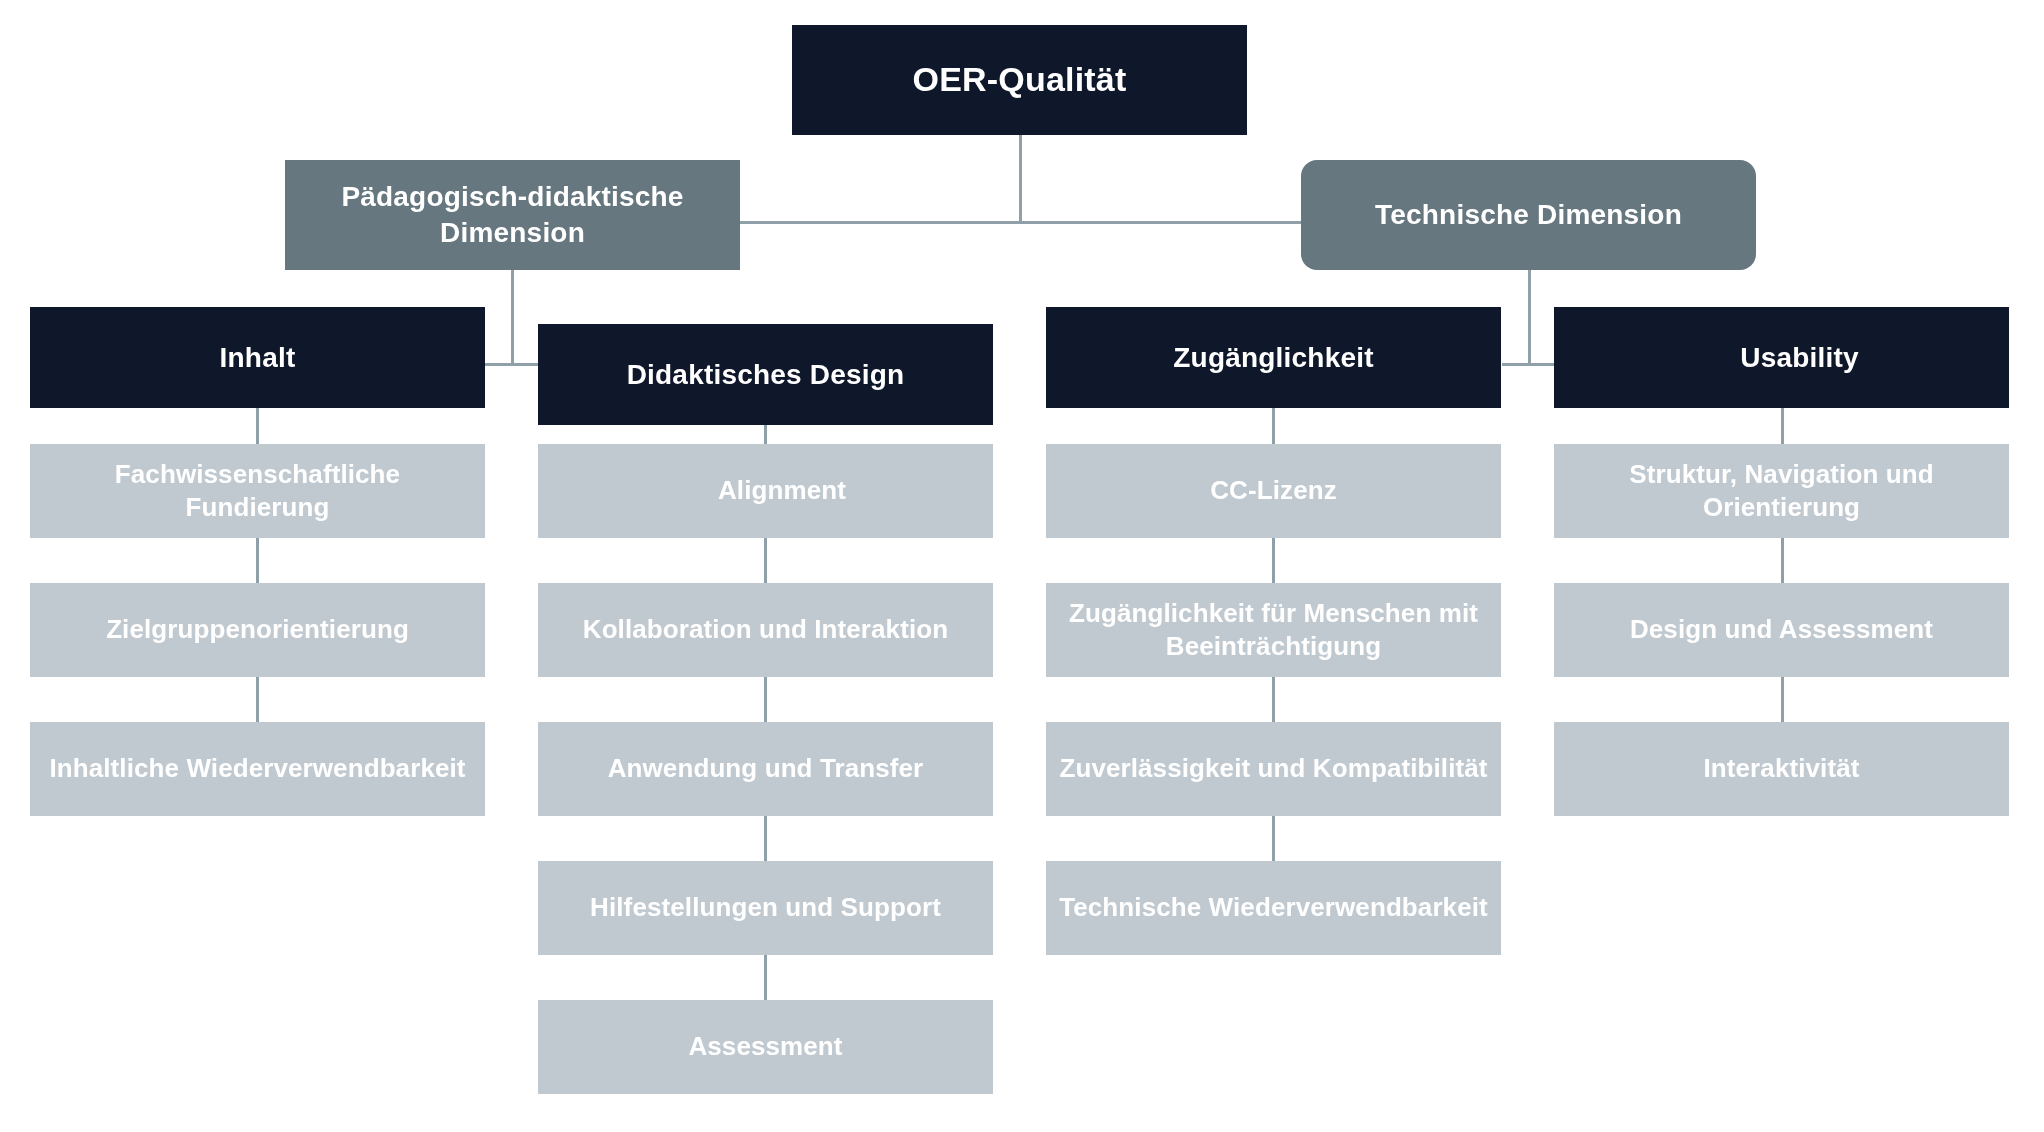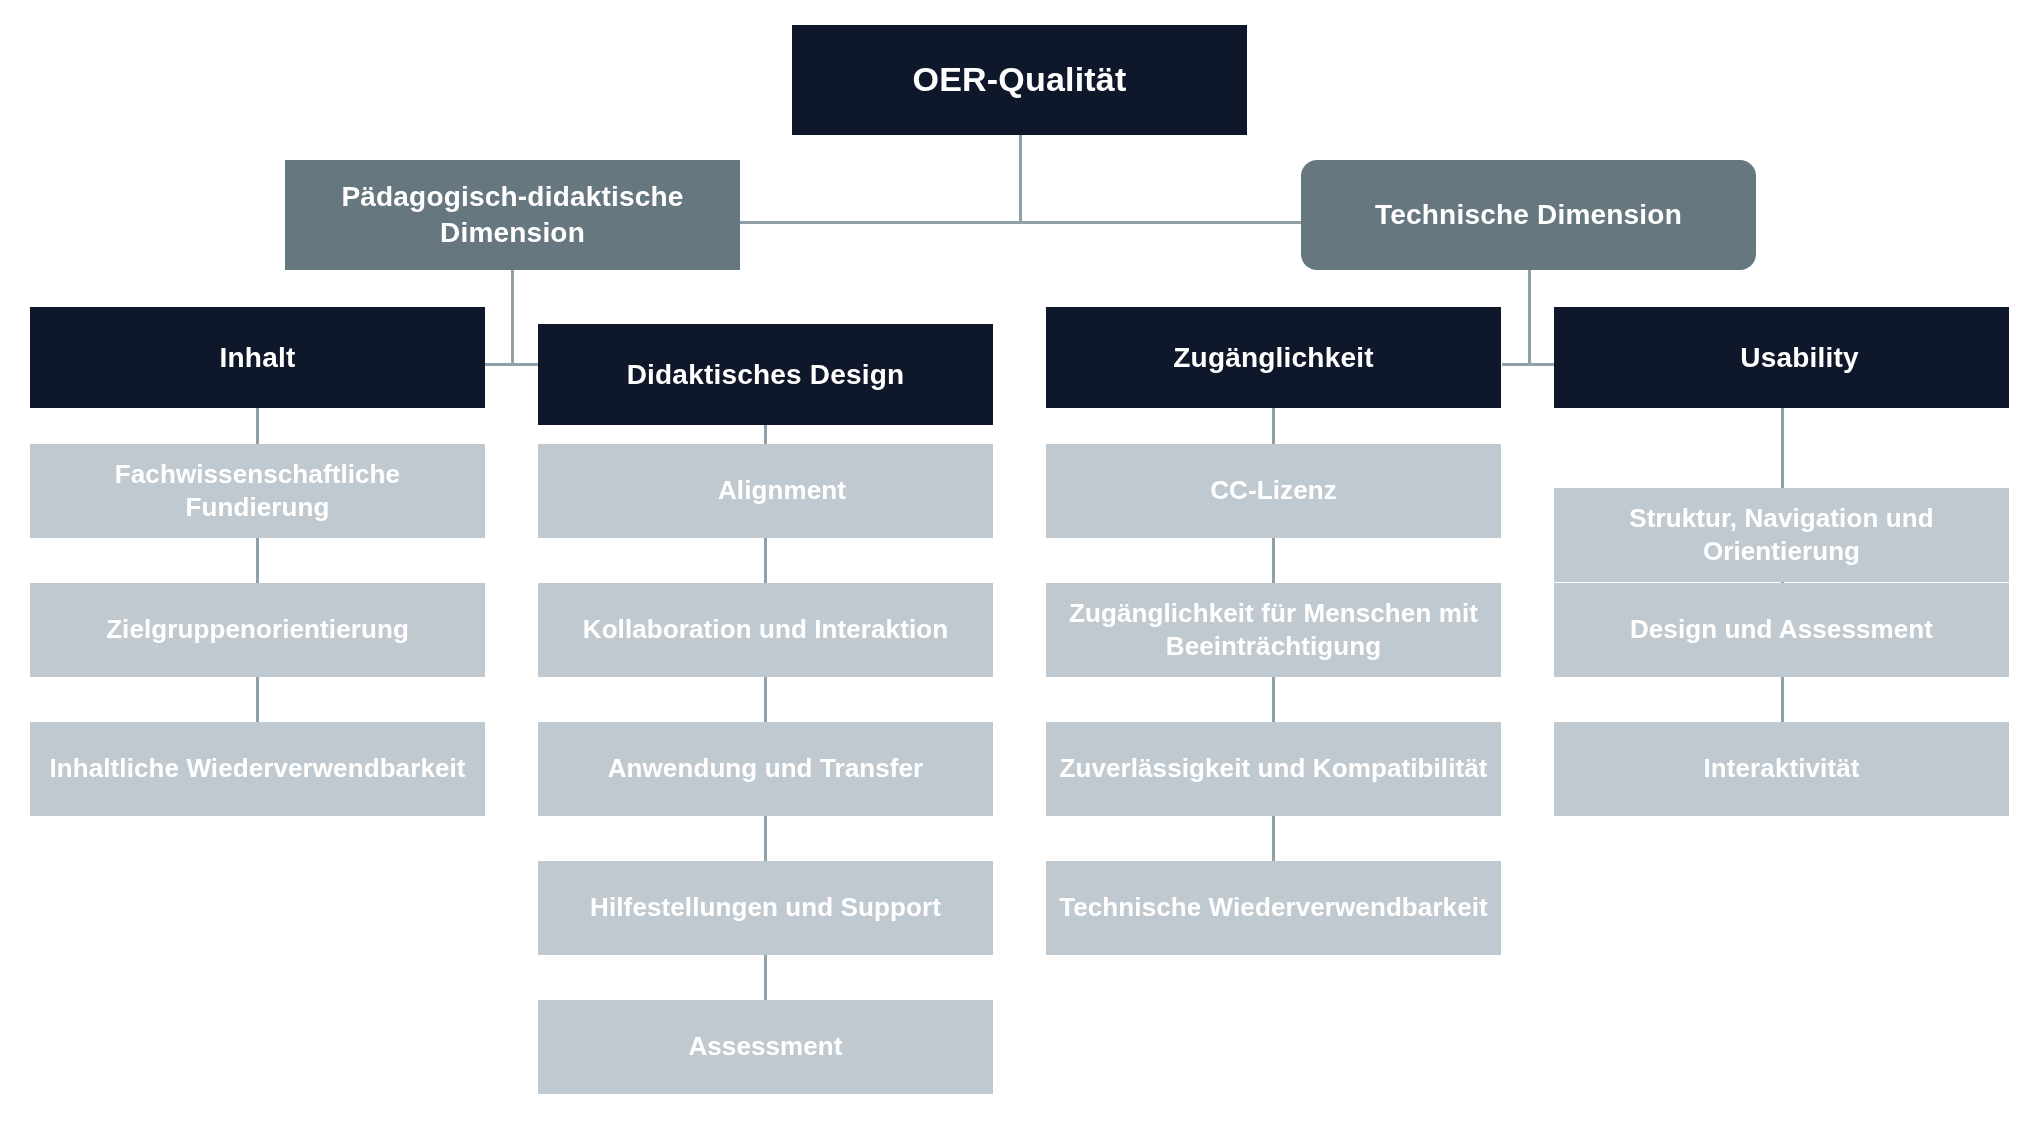--- a/index.html
+++ b/index.html
@@ -112,19 +112,19 @@
   <div class="node lvl-leaf" style="left:538px; top:1000px; width:455px; height:94px;">Assessment</div>
 
   <div class="node lvl-leaf" style="left:1046px; top:444px; width:455px; height:94px;">CC-Lizenz</div>
 
   <div class="node lvl-leaf" style="left:1046px; top:583px; width:455px; height:94px;">Zugänglichkeit für Menschen mit Beeinträchtigung</div>
 
   <div class="node lvl-leaf" style="left:1046px; top:722px; width:455px; height:94px;">Zuverlässigkeit und Kompatibilität</div>
 
   <div class="node lvl-leaf" style="left:1046px; top:861px; width:455px; height:94px;">Technische Wiederverwendbarkeit</div>
 
-  <div class="node lvl-leaf" style="left:1554px; top:444px; width:455px; height:94px;margin-top:44px;">Struktur, Navigation und Orientierung</div>
+  <div class="node lvl-leaf" style="left:1554px; top:444px; width:455px; height:94px;">Struktur, Navigation und Orientierung</div>
 
   <div class="node lvl-leaf" style="left:1554px; top:583px; width:455px; height:94px;">Design und Assessment</div>
 
   <div class="node lvl-leaf" style="left:1554px; top:722px; width:455px; height:94px;">Interaktivität</div>
 
 </div>
 
 </body></html>

